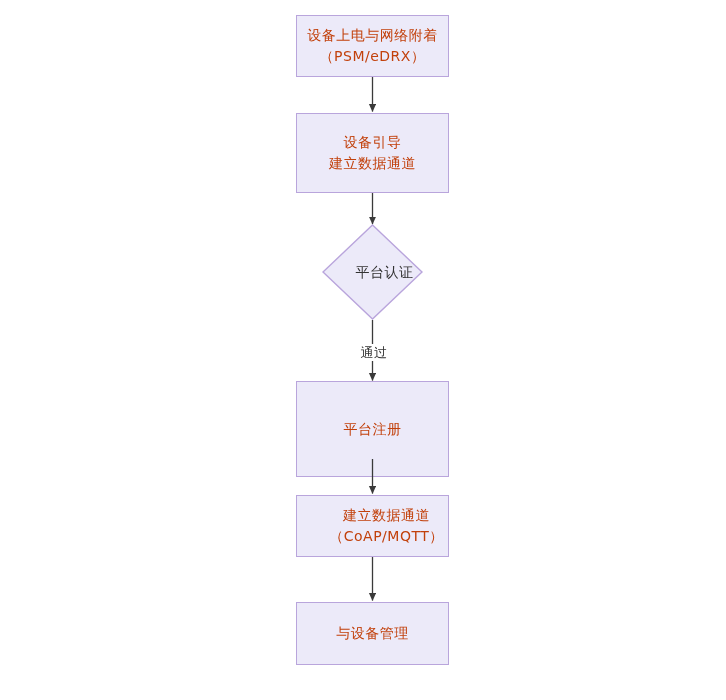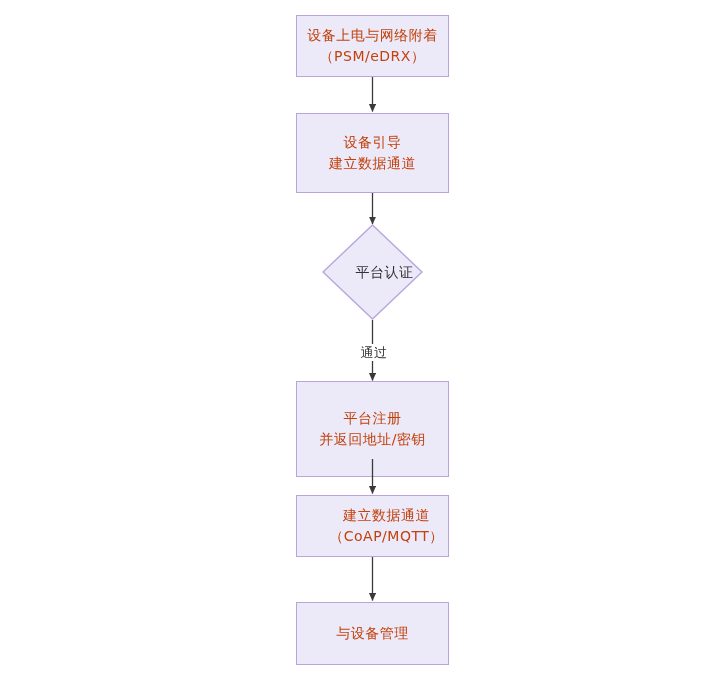--- a/index.html
+++ b/index.html
@@ -123,21 +123,20 @@
     </svg>
     <span class="decision-label">平台认证</span>
   </div>
 
   <div class="edge-label" style="left:353px; top:344px; width:40px;">
     <span>通过</span>
   </div>
 
   <div class="node" style="left:296px; top:381px; width:153px; height:96px;">
     <span>平台注册</span>
-    <span class="line2">并返回地址/密钥</span>
   </div>
 
   <div class="node" style="left:296px; top:495px; width:153px; height:62px;padding-left:28px;">
     <span>建立数据通道</span>
     <span class="line2">（CoAP/MQTT）</span>
   </div>
 
   <div class="node" style="left:296px; top:602px; width:153px; height:63px;">
     <span class="line2">与设备管理</span>
   </div>

